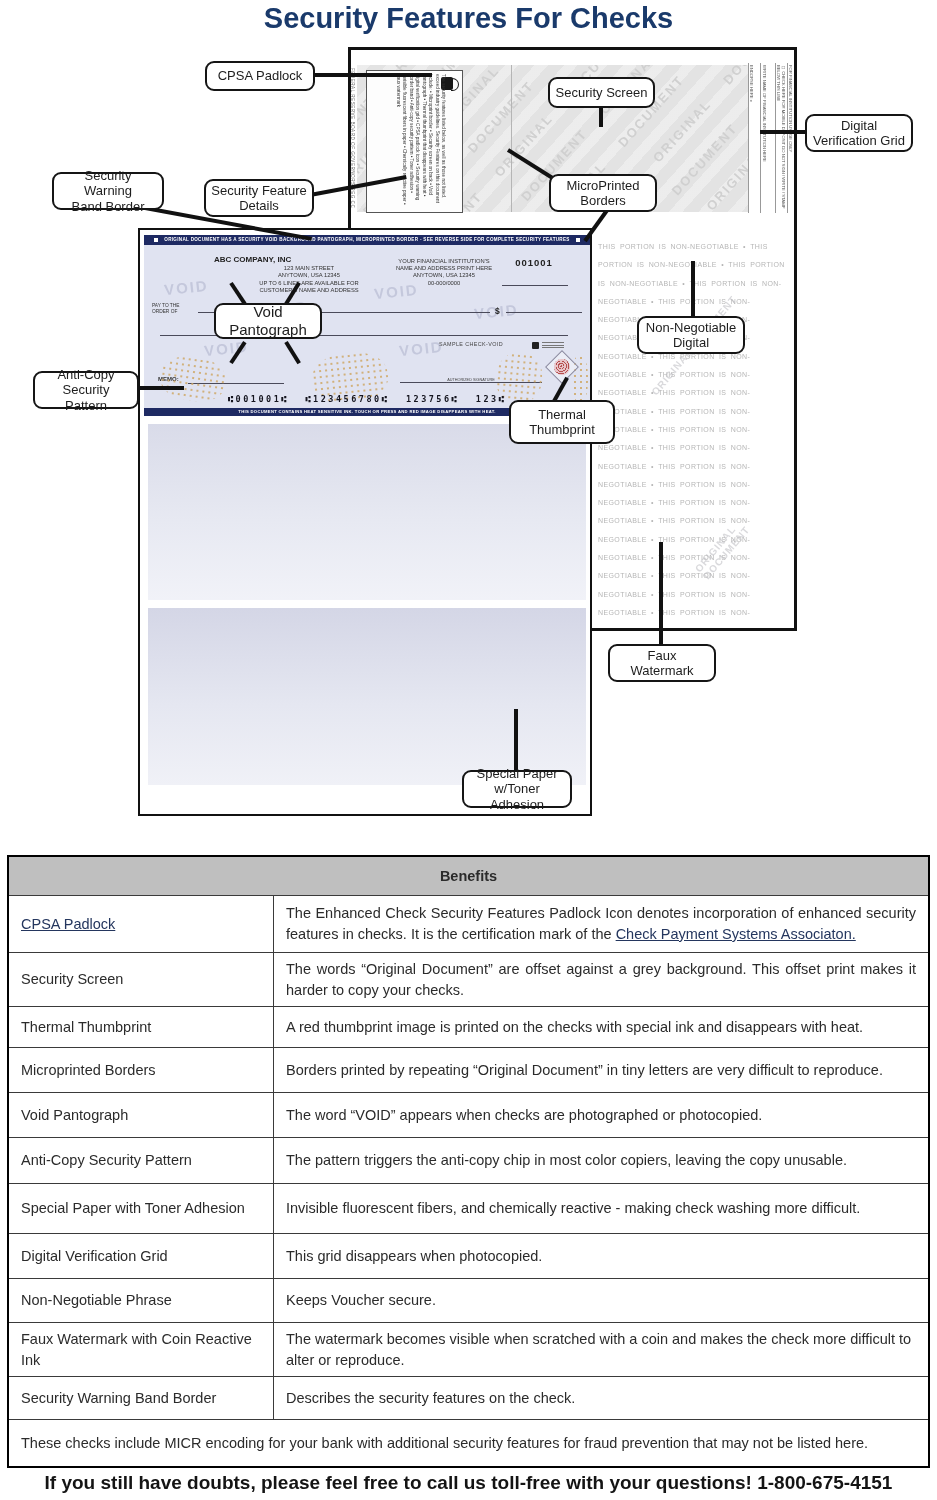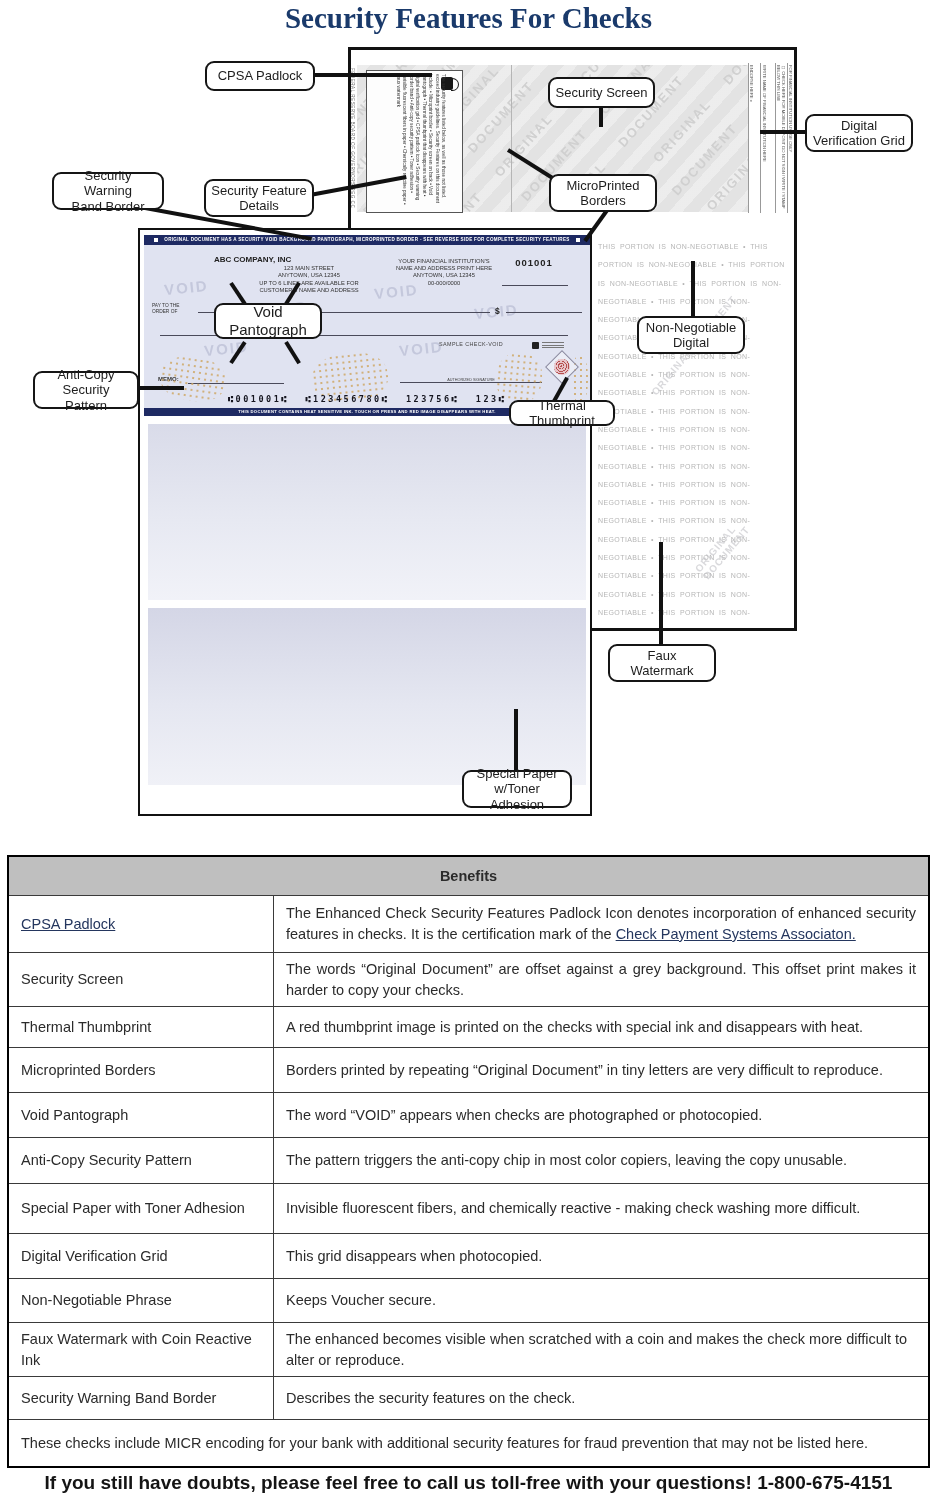--- a/index.html
+++ b/index.html
@@ -1,20 +1,20 @@
 <!DOCTYPE html>
 <html><head>
 <meta charset="utf-8">
 <style>
   html,body{margin:0;padding:0;background:#fff;}
   body{width:937px;height:1500px;position:relative;font-family:"Liberation Sans",sans-serif;color:#222;overflow:hidden;}
   .abs{position:absolute;box-sizing:border-box;}
 
   
-  .page-title{left:0;top:2px;width:937px;text-align:center;font-size:29px;font-weight:bold;color:#1a3a6b;font-family:Liberation Serif, serif;}
+  .page-title{left:0;top:2px;width:937px;text-align:center;font-size:29px;font-weight:bold;color:#1a3a6b;}
 
   
   .back-page{left:348px;top:47px;width:449px;height:584px;border:3px solid #111;background:#fff;z-index:1;}
   .front-page{left:138px;top:228px;width:454px;height:588px;border:2px solid #111;background:#fff;z-index:2;}
 
   
   .grey-band{left:6px;top:15px;width:391px;height:147px;background:#e3e3e3;overflow:hidden;
              background-image:repeating-linear-gradient(132deg,rgba(255,255,255,.35) 0 10px,rgba(0,0,0,0) 10px 22px);}
   .diag-watermark{position:absolute;left:-60px;top:-140px;width:620px;height:460px;transform:rotate(-48deg);
              color:#d0d0d0;font-size:13px;font-weight:bold;letter-spacing:2px;word-spacing:20px;line-height:36px;}
@@ -205,21 +205,21 @@
 Band Border</div>
 <div class="callout" style="left:204px;top:179px;width:110px;height:38px;">Security Feature
 Details</div>
 <div class="callout" style="left:549px;top:174px;width:108px;height:38px;">MicroPrinted
 Borders</div>
 <div class="callout" style="left:214px;top:303px;width:108px;height:36px;font-size:15px;">Void Pantograph</div>
 <div class="callout" style="left:637px;top:316px;width:108px;height:38px;">Non-Negotiable
 Digital</div>
 <div class="callout" style="left:33px;top:371px;width:106px;height:38px;">Anti-Copy
 Security Pattern</div>
-<div class="callout" style="left:509px;top:400px;width:106px;height:26px;">Thermal
+<div class="callout" style="left:509px;top:400px;width:106px;height:44px;">Thermal
 Thumbprint</div>
 <div class="callout" style="left:608px;top:644px;width:108px;height:38px;">Faux
 Watermark</div>
 <div class="callout" style="left:462px;top:770px;width:110px;height:38px;">Special Paper
 w/Toner Adhesion</div>
 
 <div class="abs feat-table">
   <div class="trow thead" style="min-height:38px;">
     <div class="tcell c-benefit">Benefits</div>
   </div>
@@ -271,21 +271,21 @@
   </div>
 
   <div class="trow" style="min-height:43px;">
     <div class="tcell c-feature">Non-Negotiable Phrase</div>
     <div class="tcell c-benefit">Keeps Voucher secure.</div>
   </div>
 
   <div class="trow" style="min-height:47px;">
     <div class="tcell c-feature">Faux Watermark with Coin Reactive Ink</div>
     <div class="tcell c-benefit">
-        <div>The enhanced becomes visible when scratched with a coin and makes the check more difficult to alter or reproduce.</div>
+        <div>The watermark becomes visible when scratched with a coin and makes the check more difficult to alter or reproduce.</div>
       </div>
   </div>
 
   <div class="trow" style="min-height:42px;">
     <div class="tcell c-feature">Security Warning Band Border</div>
     <div class="tcell c-benefit">Describes the security features on the check.</div>
   </div>
 
   <div class="trow" style="min-height:46px;">
     <div class="tfooter">These checks include MICR encoding for your bank with additional security features for fraud prevention that may not be listed here.</div>

